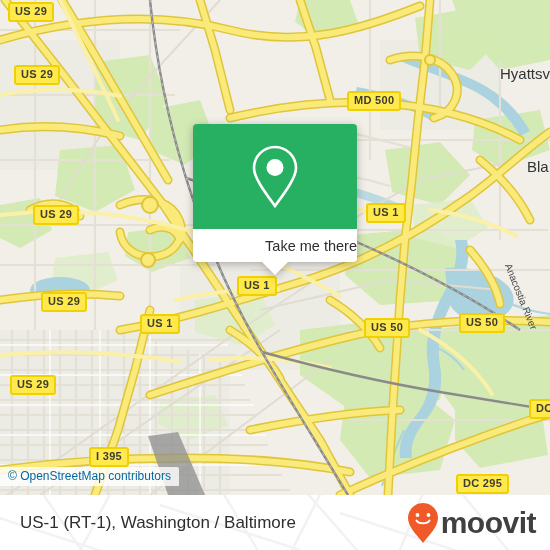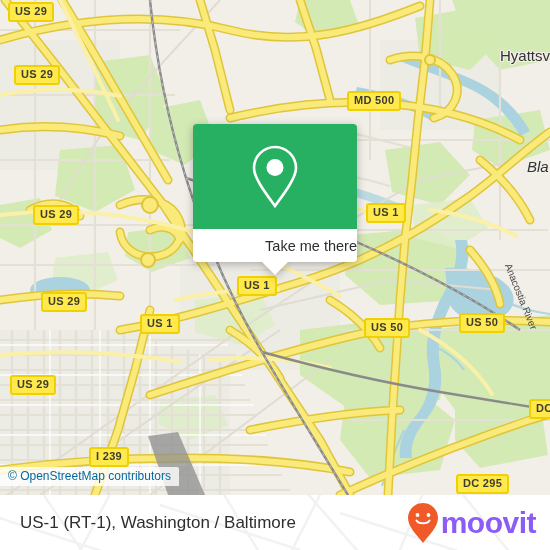--- a/index.html
+++ b/index.html
@@ -115,21 +115,21 @@
     font-family:"Liberation Sans", sans-serif;
     white-space:nowrap;
   }
   #brand{
     position:absolute;right:14px;top:0;height:55px;
     display:flex;align-items:center;gap:1px;
   }
   #brand-wordmark{
     font-size:30px;
     font-weight:bold;
-    color:#8b5cf6;
+    color:#404040;
     letter-spacing:-0.5px;
     font-family:"Liberation Sans", sans-serif;
     line-height:30px;
   }
 </style>
 </head>
 <body>
 
 <div id="app">
 
@@ -372,24 +372,24 @@
     <div class="shield" style="left:41px;top:292px;">US 29</div>
     <div class="shield" style="left:10px;top:375px;">US 29</div>
     <div class="shield" style="left:332px;top:91px;margin-left:15px;">MD 500</div>
     <div class="shield" style="left:366px;top:203px;">US 1</div>
     <div class="shield" style="left:237px;top:276px;">US 1</div>
     <div class="shield" style="left:140px;top:314px;">US 1</div>
     <div class="shield" style="left:364px;top:318px;">US 50</div>
     <div class="shield" style="left:459px;top:313px;">US 50</div>
     <div class="shield" style="left:529px;top:399px;">DC</div>
     <div class="shield" style="left:456px;top:474px;text-align:right;">DC 295</div>
-    <div class="shield" style="left:89px;top:447px;">I 239</div>
-
-    <div class="place" style="left:500px;top:47px;">Hyattsv</div>
-    <div class="place" style="left:527px;top:158px;font-style:italic;">Bla</div>
+    <div class="shield" style="left:89px;top:447px;">I 395</div>
+
+    <div class="place" style="left:500px;top:65px;">Hyattsv</div>
+    <div class="place" style="left:527px;top:158px;">Bla</div>
 
     <div class="river-label" style="left:513px;top:262px;transform:rotate(68deg);transform-origin:left top;">Anacostia River</div>
 
     <div id="popup">
       <div id="popup-top">
         <svg width="56" height="68" viewBox="0 0 56 68">
           <path d="M28 4 C16.4 4 7 13.4 7 25 C7 35.5 20 52 28 63 C36 52 49 35.5 49 25 C49 13.4 39.6 4 28 4 Z" fill="none" stroke="#ffffff" stroke-width="2.6"></path>
           <circle cx="28" cy="24.5" r="8.5" fill="#ffffff"></circle>
         </svg>
       </div>

